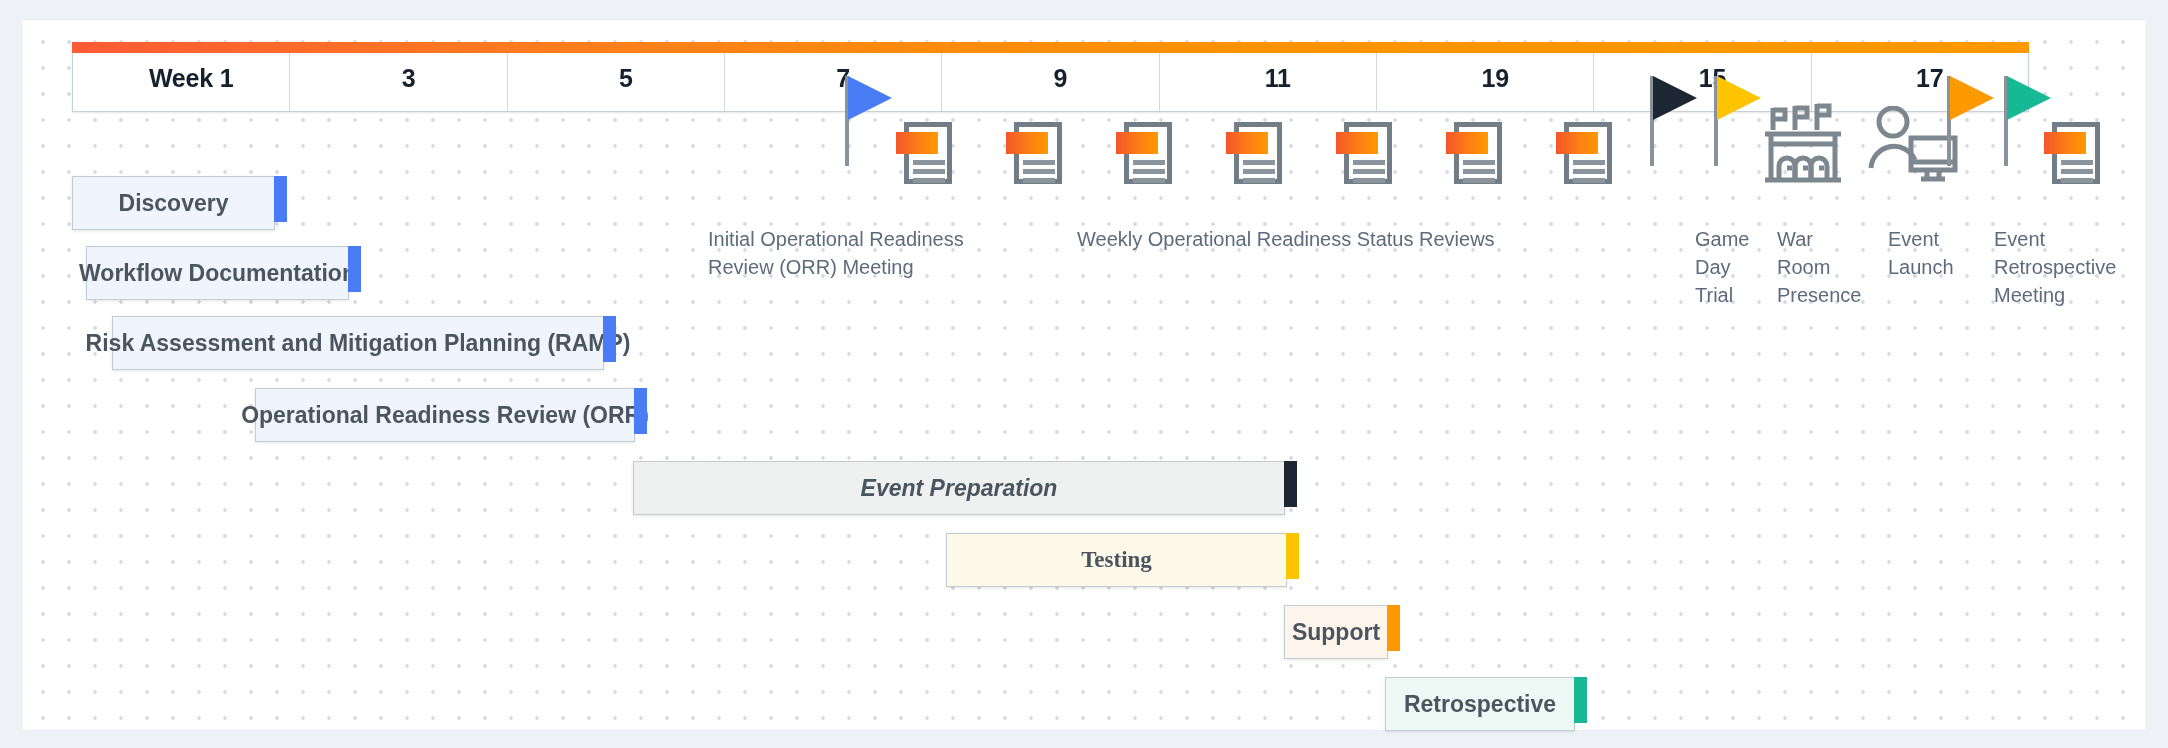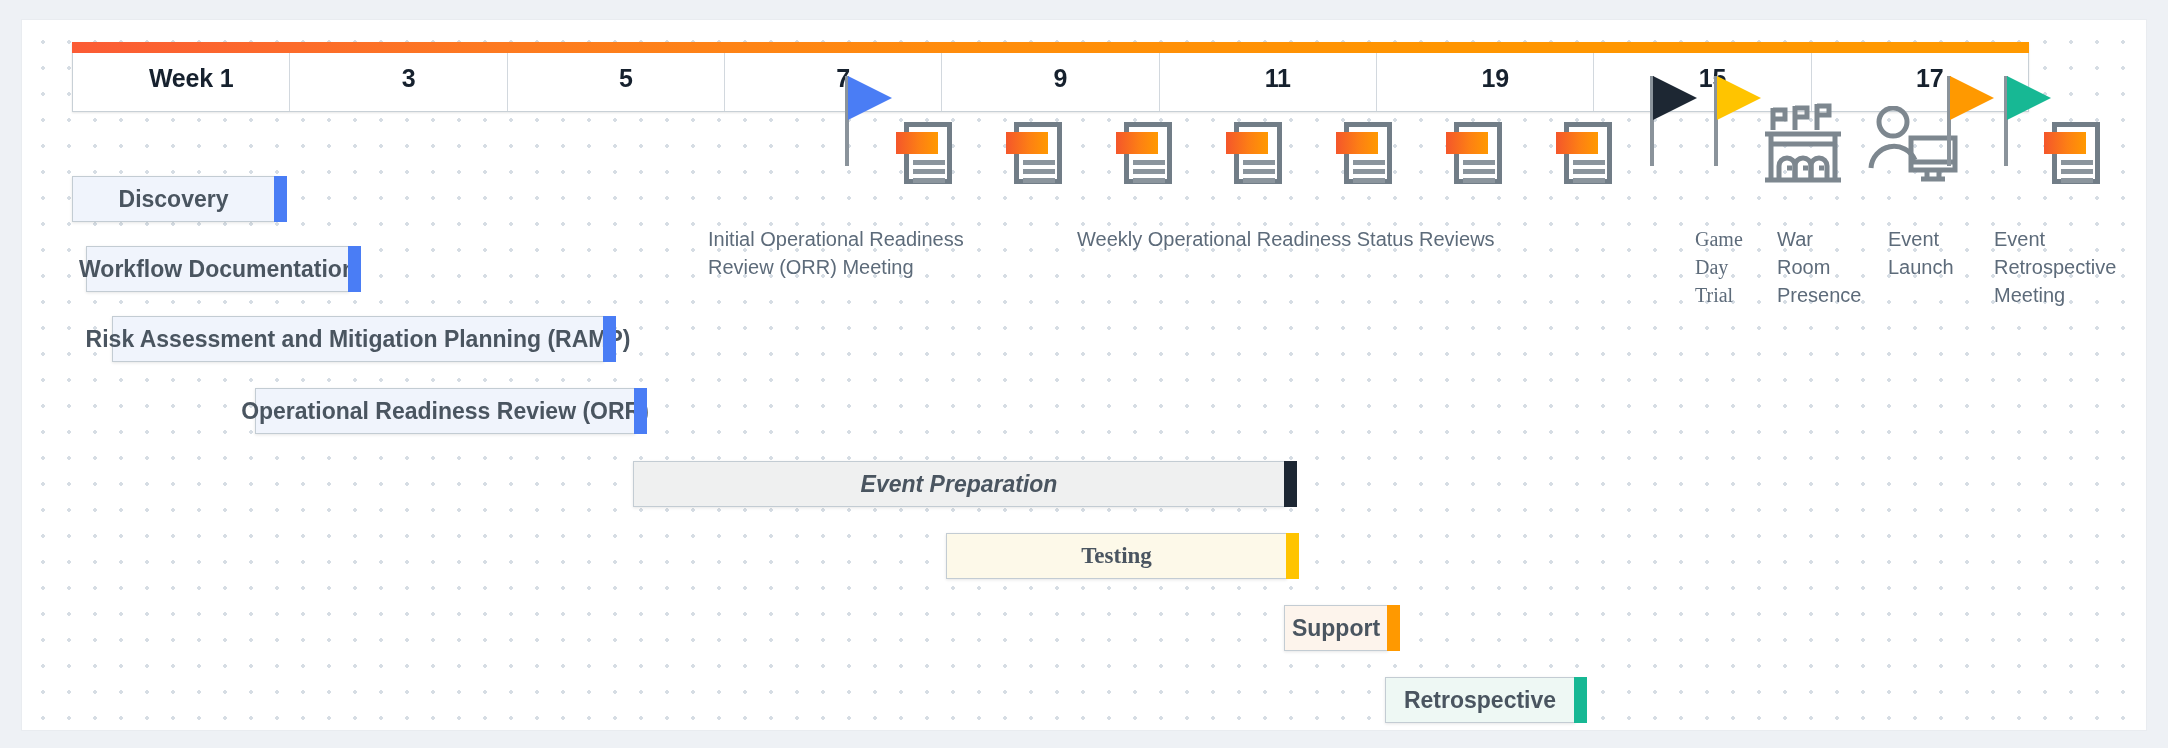--- a/index.html
+++ b/index.html
@@ -101,21 +101,21 @@
     font-size: 20px;
     line-height: 28px;
     color: #5d6b7a;
     z-index: 7;
     white-space: pre-line;
   }
 
   
   .task-bar {
     position: absolute;
-    height: 46px;
+    height: 54px;
     border: 1px solid #c3ccd3;
     display: flex;
     align-items: center;
     justify-content: center;
     box-shadow: 0 1px 3px rgba(0,0,0,0.10);
     z-index: 3;
   }
   .task-bar .label {
     font-size: 23px;
     font-weight: bold;
@@ -275,21 +275,21 @@
       <path d="M44 56 h44"></path>
       <path d="M60 64 v7 M72 64 v7 M54 73 h24"></path>
     </g>
   </svg>
 
   <div class="ms-caption" style="left:686px; top:205px; width:300px;">Initial Operational Readiness
 Review (ORR) Meeting</div>
 
   <div class="ms-caption" style="left:1055px; top:205px; width:520px;">Weekly Operational Readiness Status Reviews</div>
 
-  <div class="ms-caption" style="left:1673px; top:205px; width:70px;font-family:Liberation Serif, serif;">Game
+  <div class="ms-caption" style="left:1673px; top:205px; width:70px;">Game
 Day
 Trial</div>
 
   <div class="ms-caption" style="left:1755px; top:205px; width:90px;">War
 Room
 Presence</div>
 
   <div class="ms-caption" style="left:1866px; top:205px; width:90px;">Event
 Launch</div>
 

